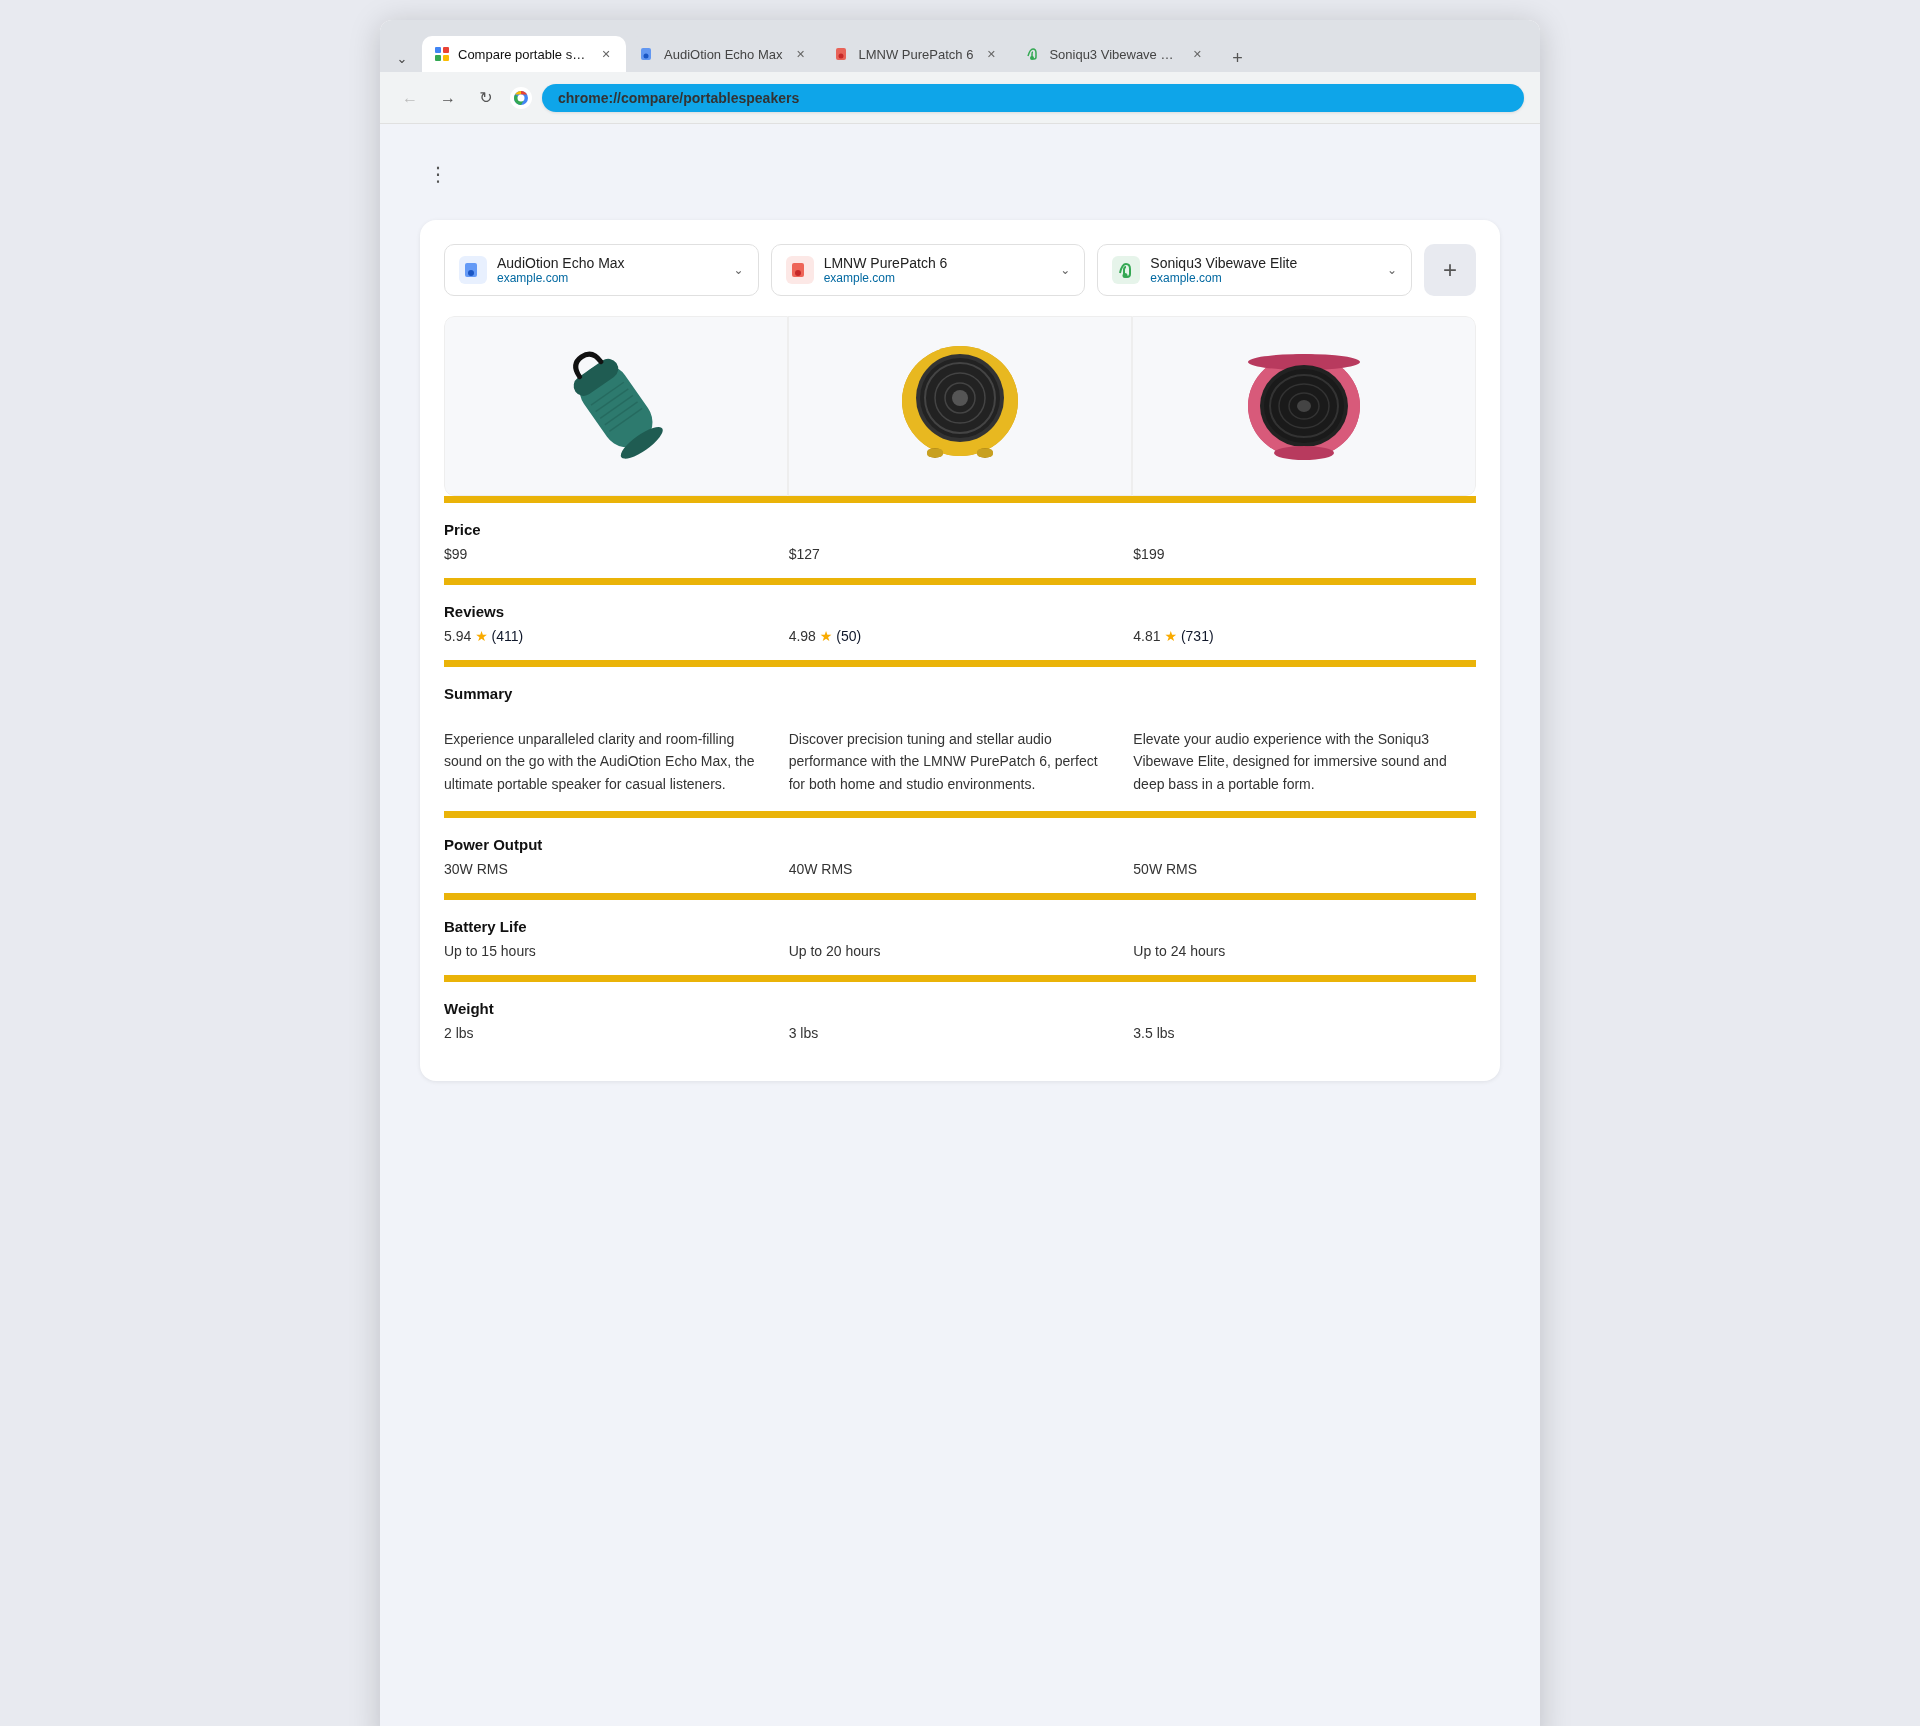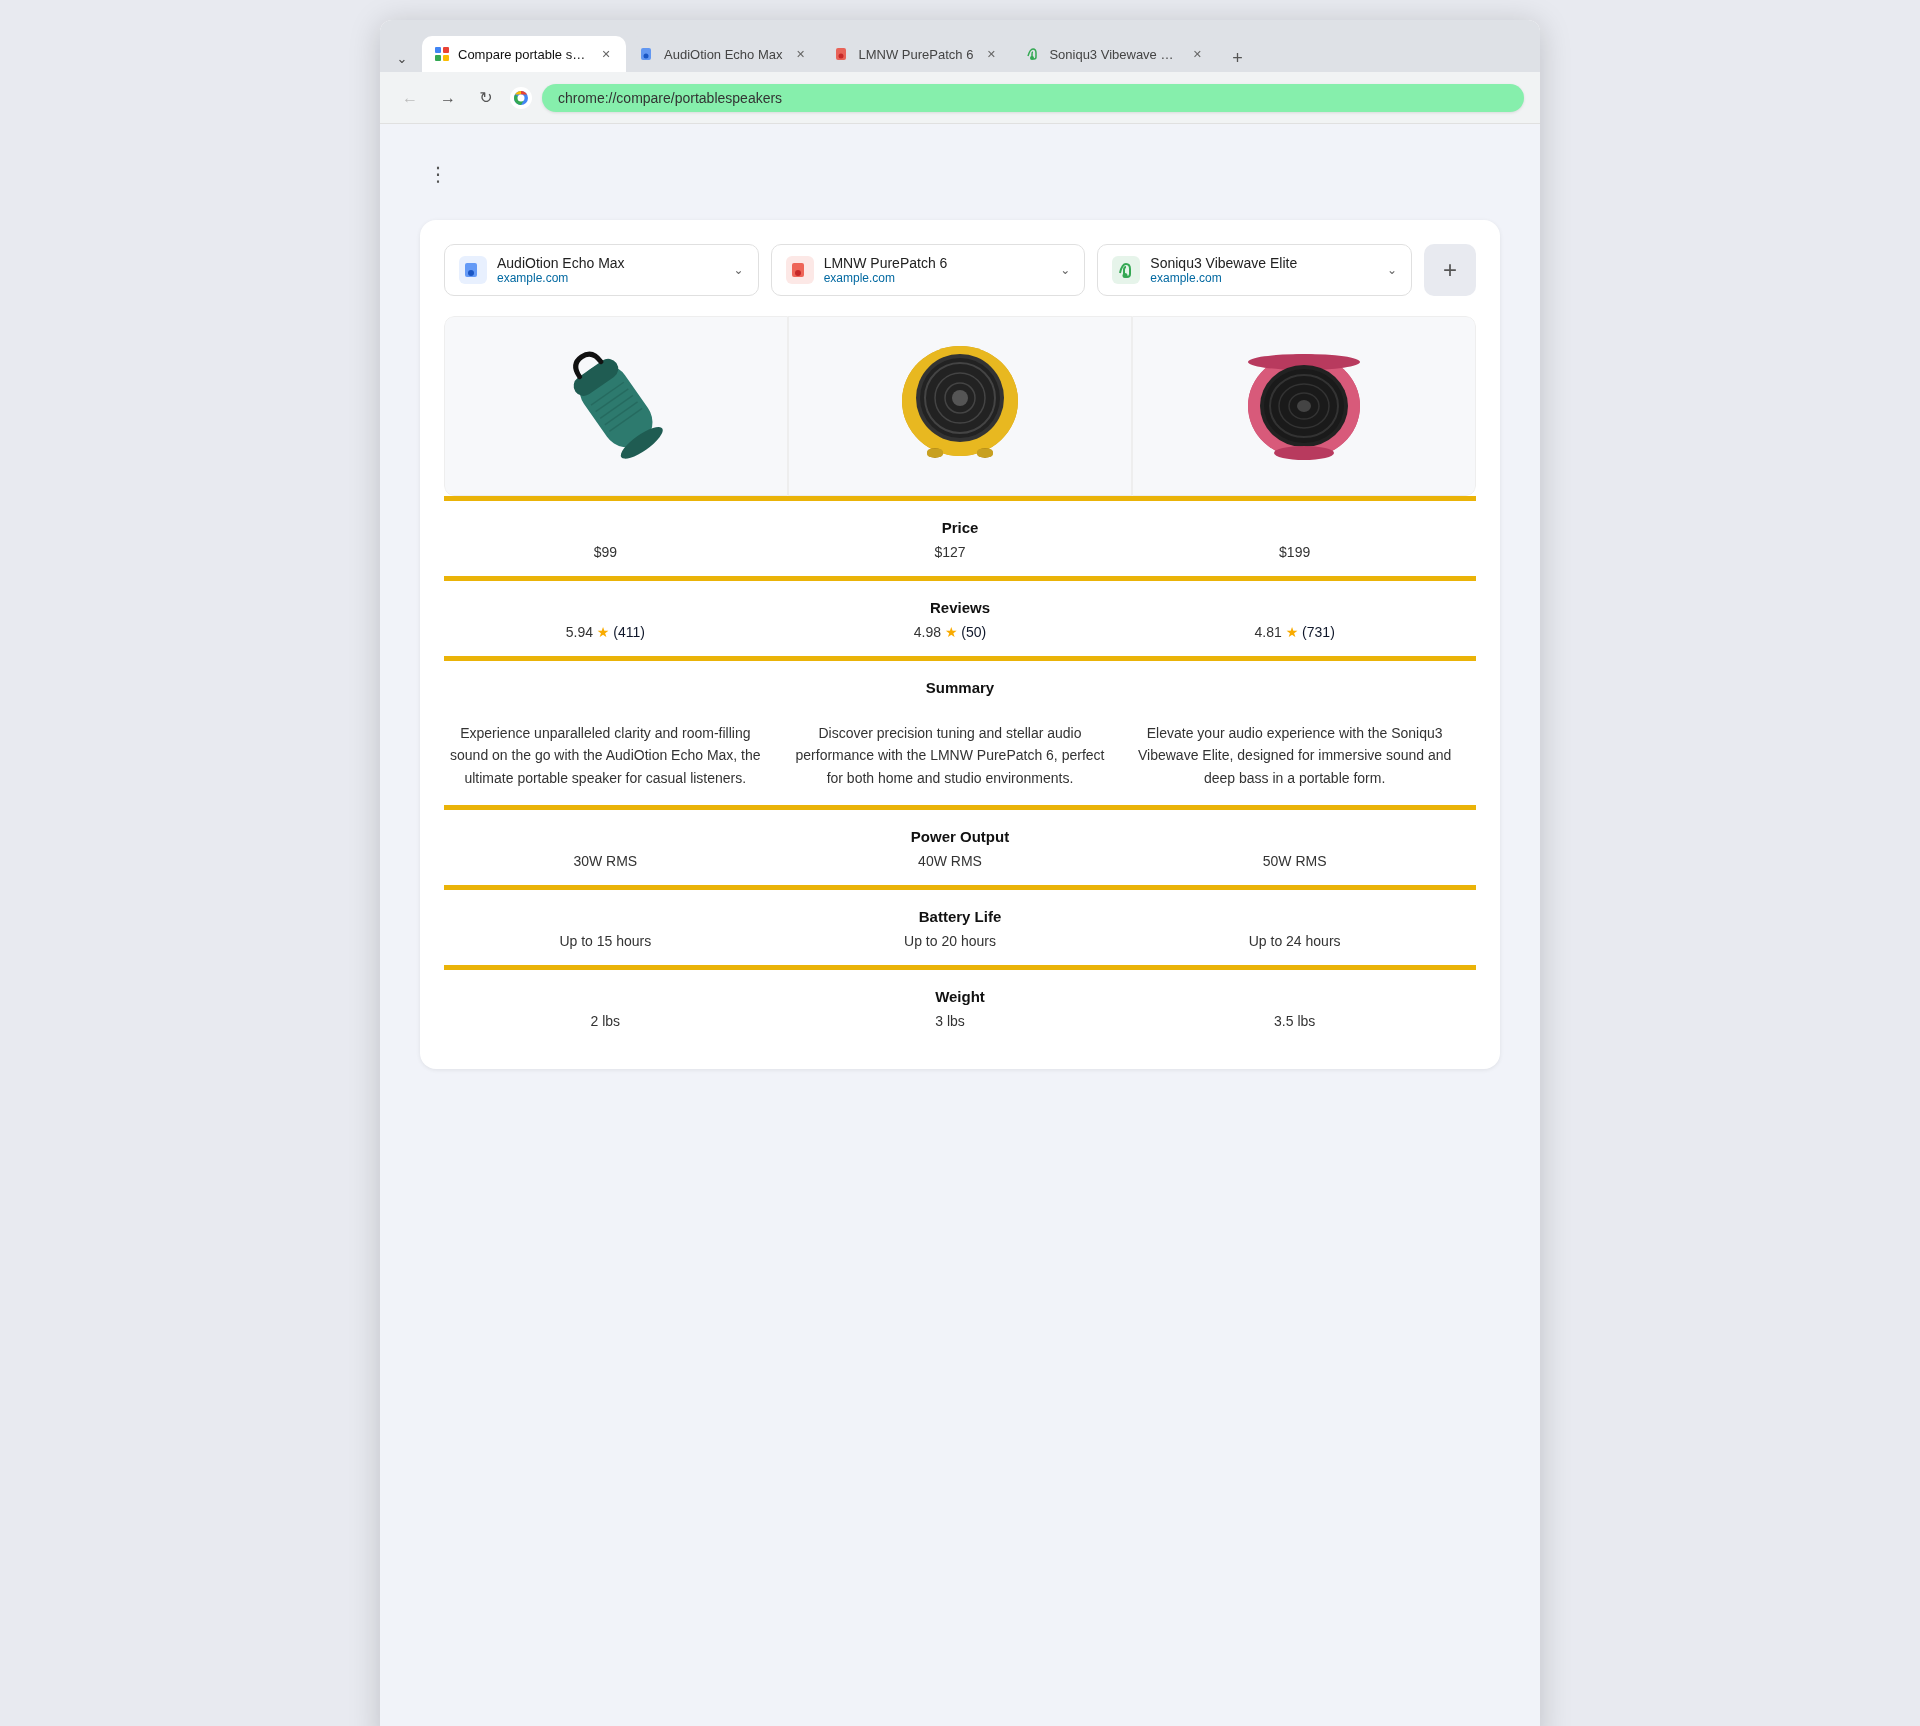--- a/index.html
+++ b/index.html
@@ -105,28 +105,29 @@
       color: #555;
       font-size: 16px;
     }
     .nav-btn.disabled { color: #bbb; cursor: default; }
     .chrome-logo {
       width: 22px; height: 22px;
       flex-shrink: 0;
     }
     .url-bar {
       flex: 1;
-      background: #86efac;
+      background: #0ea5e9;
       border-radius: 20px;
       padding: 6px 16px;
       font-size: 14px;
       color: #333;
       border: none;
       outline: none;
       box-shadow: 0 1px 3px rgba(0,0,0,0.1);
+      font-weight: bold;
     }
     
     .page-content {
       background: #f1f3f9;
       min-height: calc(1726px - 104px);
       padding: 32px 40px;
     }
     
     .page-header {
       display: flex;
@@ -241,22 +242,21 @@
       border: 1px solid #eee;
     }
     .product-image-cell:first-child { border-radius: 10px 0 0 10px; }
     .product-image-cell:last-child { border-radius: 0 10px 10px 0; }
     
     .compare-table {
       width: 100%;
       margin-top: 0;
     }
     .compare-row {
-      border-top: 5px solid #eab308;
-      text-align: center;
+      border-top: 7px solid #eab308;
     }
     .compare-row-header {
       padding: 18px 0 8px 0;
       font-size: 15px;
       font-weight: 600;
       color: #111;
     }
     .compare-row-data {
       display: grid;
       grid-template-columns: 1fr 1fr 1fr;

